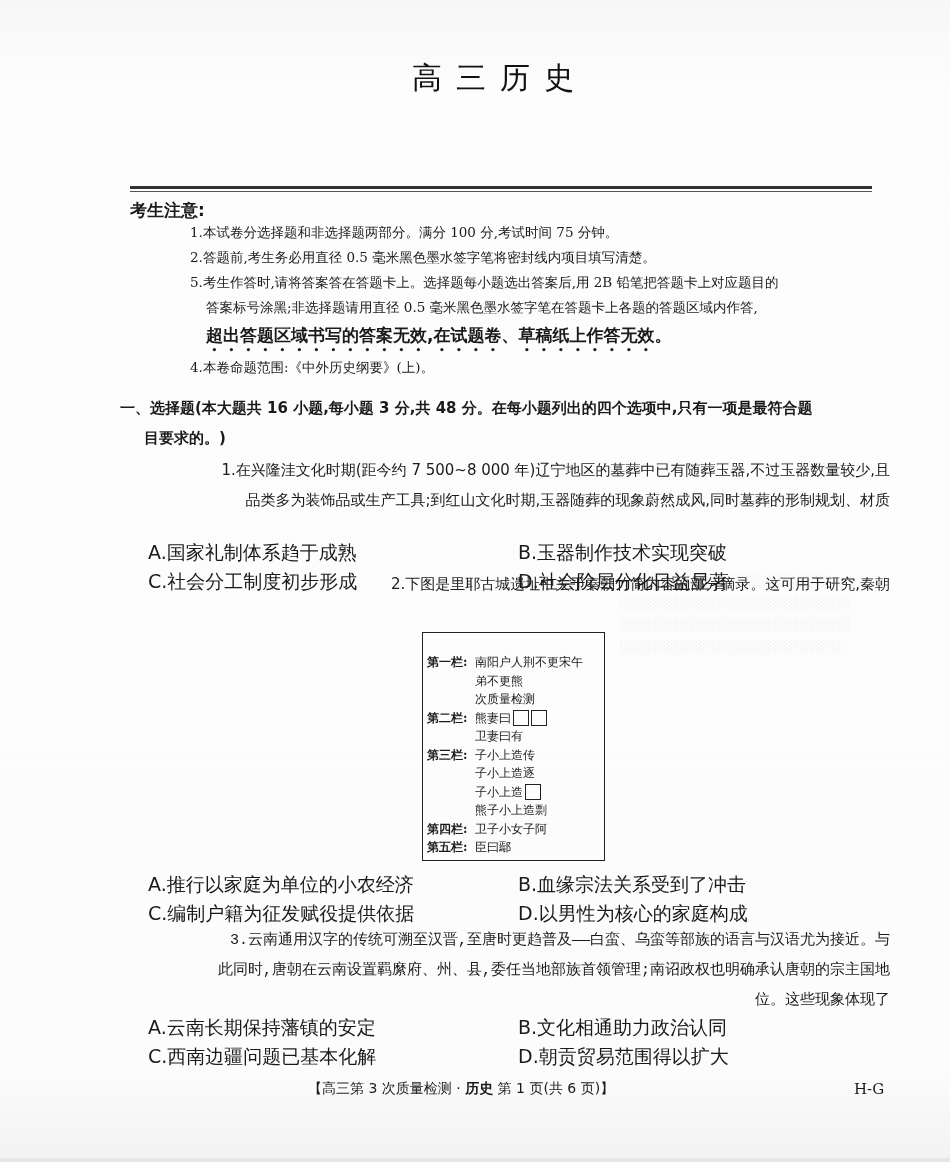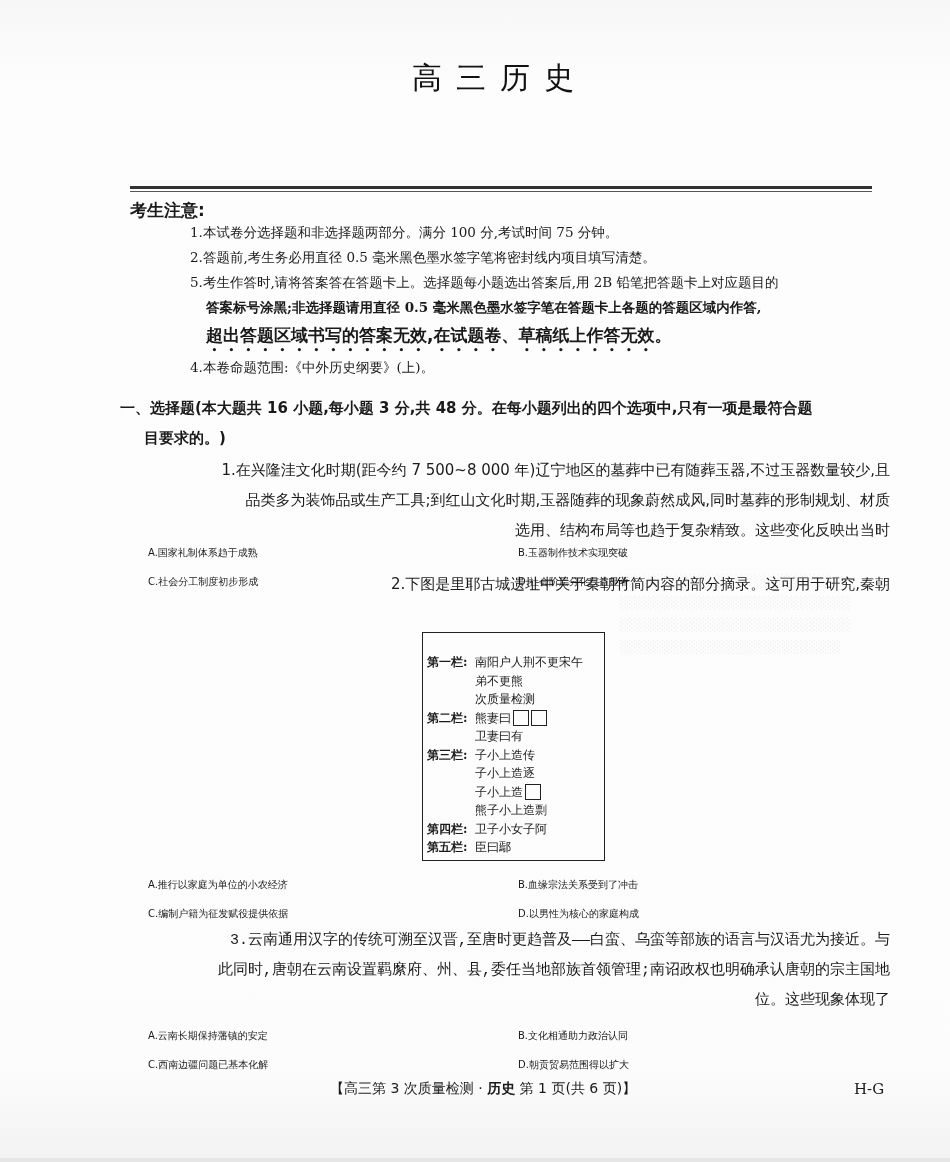--- a/index.html
+++ b/index.html
@@ -36,21 +36,21 @@
     .notice-head {
       position: absolute; left: 130px; top: 199px;
       font-size: 17px; font-weight: bold;
       font-family: "DejaVu Sans", "Liberation Sans", sans-serif;
     }
     .notice {
       position: absolute; left: 154px; top: 220px; width: 720px;
       font-size: 13.5px; line-height: 25px; margin-left: 36px;
     }
     .notice .item { white-space: nowrap; }
-    .notice .indent { padding-left: 16px; font-weight: bold; }
+    .notice .indent { padding-left: 16px; }
     .emph {
       font-family: "DejaVu Sans", "Liberation Sans", sans-serif;
       font-weight: bold; font-size: 17px; padding-left: 16px;
       -webkit-text-emphasis: dot; text-emphasis: dot;
       -webkit-text-emphasis-position: under; text-emphasis-position: under right;
       line-height: 30px;
     }
 
     .section-head {
       position: absolute; left: 120px; top: 393px; width: 770px;
@@ -61,21 +61,21 @@
 
     .q {
       position: absolute; left: 130px; width: 760px;
       font-family: "DejaVu Sans", "Liberation Sans", sans-serif;
       font-size: 15px; line-height: 30px; text-align: right;
     }
     .q .stem-cont { padding-left: 17px; }
     .opts {
       position: absolute; left: 148px; width: 740px;
       font-family: "DejaVu Sans", "Liberation Sans", sans-serif;
-      font-size: 10px; line-height: 29px;
+      font-size: 19px; line-height: 29px;
     }
     .opts .row { display: flex; }
     .opts .cell { width: 388px; white-space: nowrap; }
 
     .bamboo {
       position: absolute; left: 422px; top: 632px; width: 183px; height: 229px;
       border: 1.5px solid #222;
       font-size: 12px; line-height: 18.5px;
       padding: 20px 0 0 4px; box-sizing: border-box;
       font-family: "DejaVu Serif", "Liberation Serif", serif;
@@ -88,21 +88,21 @@
       border: 1.2px solid #222; margin-left: 2px; box-sizing: border-box;
       vertical-align: middle;
     }
 
     .footer {
       position: absolute; top: 1080px; left: 0; width: 950px;
       font-family: "DejaVu Sans", "Liberation Sans", sans-serif;
       font-size: 14px;
     }
     .footer .center {
-      position: absolute; left: 330px; top: 0; white-space: nowrap;
+      position: absolute; left: 308px; top: 0; white-space: nowrap;
     }
     .footer .center b { font-weight: bold; }
     .footer .code {
       position: absolute; left: 842px; top: 0; font-family: "DejaVu Serif", "Liberation Serif", serif; font-size: 15px; margin-left: 12px;
     }
     .ghost {
       position: absolute; color: rgba(0,0,0,0.06); font-size: 12px; line-height: 22px;
       white-space: nowrap; font-family: "DejaVu Sans", "Liberation Sans", sans-serif;
     }
   </style>
@@ -135,21 +135,20 @@
   </div>
 
   <div class="section-head">
     <div>一、选择题(本大题共 16 小题,每小题 3 分,共 48 分。在每小题列出的四个选项中,只有一项是最符合题</div>
     <div class="cont">目要求的。)</div>
   </div>
 
   <div class="q" style="top:455px;">
     <div>1.在兴隆洼文化时期(距今约 7 500~8 000 年)辽宁地区的墓葬中已有随葬玉器,不过玉器数量较少,且</div>
     <div class="stem-cont">品类多为装饰品或生产工具;到红山文化时期,玉器随葬的现象蔚然成风,同时墓葬的形制规划、材质</div>
-    <div class="stem-cont">选用、结构布局等也趋于复杂精致。这些变化反映出当时</div>
   </div>
   <div class="opts" style="top:538px;">
     <div class="row">
       <div class="cell">A.国家礼制体系趋于成熟</div>
       <div class="cell">B.玉器制作技术实现突破</div>
     </div>
     <div class="row">
       <div class="cell">C.社会分工制度初步形成</div>
       <div class="cell">D.社会阶层分化日益显著</div>
     </div>
@@ -218,21 +217,21 @@
       <div class="cell">C.编制户籍为征发赋役提供依据</div>
       <div class="cell">D.以男性为核心的家庭构成</div>
     </div>
   </div>
 
   <div class="q" style="top:926px;font-family:Liberation Mono, monospace;">
     <div>3.云南通用汉字的传统可溯至汉晋,至唐时更趋普及——白蛮、乌蛮等部族的语言与汉语尤为接近。与</div>
     <div class="stem-cont">此同时,唐朝在云南设置羁縻府、州、县,委任当地部族首领管理;南诏政权也明确承认唐朝的宗主国地</div>
     <div class="stem-cont">位。这些现象体现了</div>
   </div>
-  <div class="opts" style="top:1013px;margin-top:8px;">
+  <div class="opts" style="top:1013px;">
     <div class="row">
       <div class="cell">A.云南长期保持藩镇的安定</div>
       <div class="cell">B.文化相通助力政治认同</div>
     </div>
     <div class="row">
       <div class="cell">C.西南边疆问题已基本化解</div>
       <div class="cell">D.朝贡贸易范围得以扩大</div>
     </div>
   </div>
 

